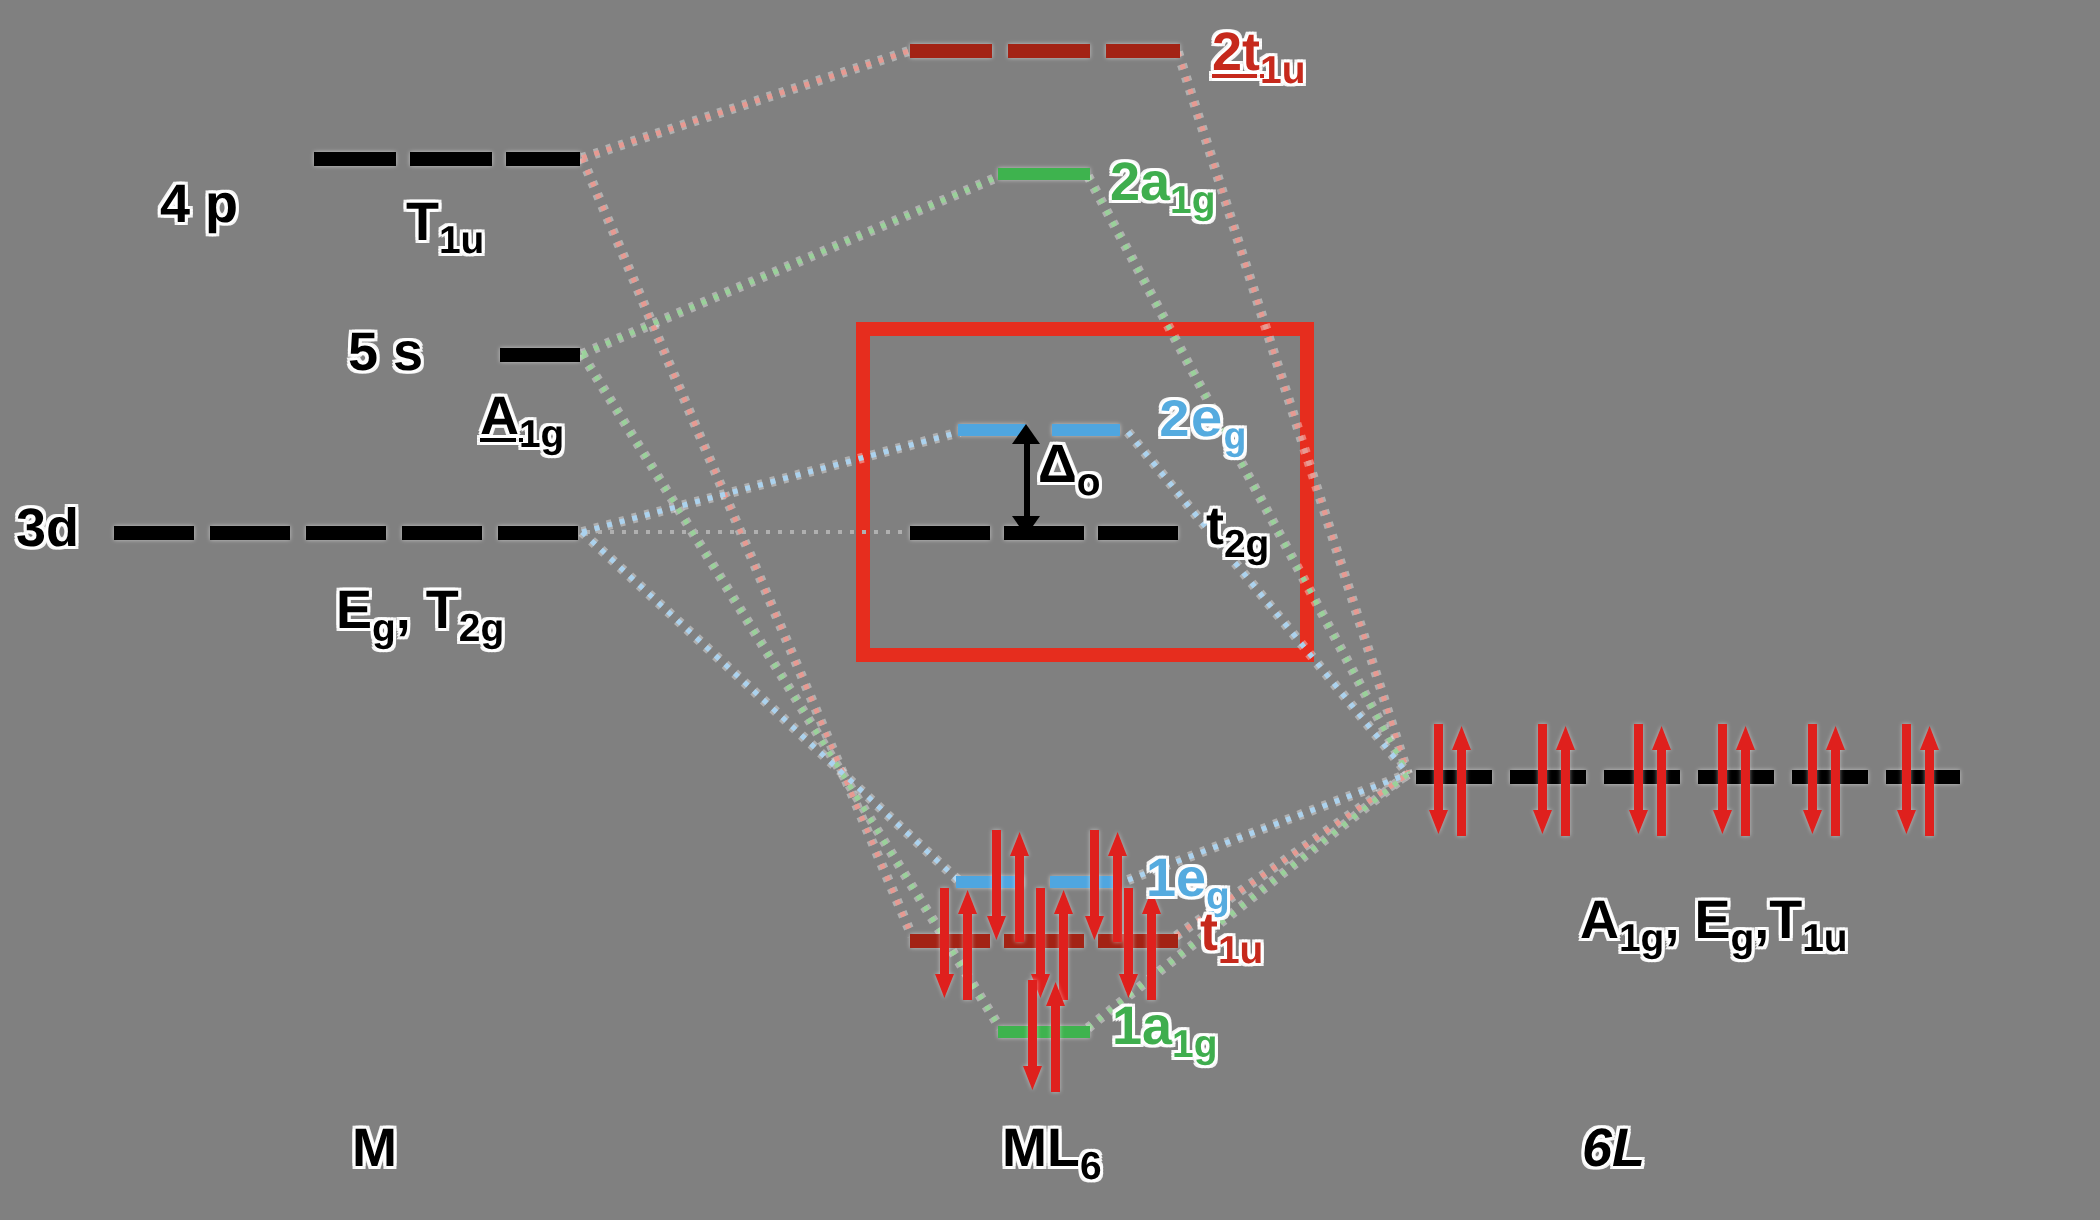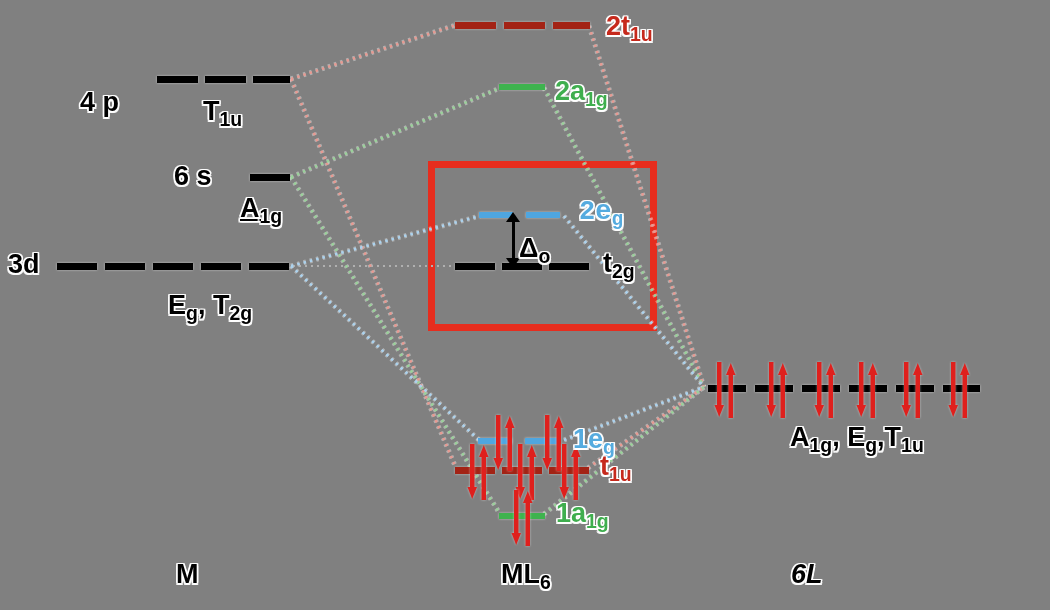--- a/index.html
+++ b/index.html
@@ -123,34 +123,34 @@
     </svg>
   <svg class="epair" style="left:901px;top:362px;" width="22" height="56">
       <use href="#epair-sym"></use>
     </svg>
   <svg class="epair" style="left:948px;top:362px;" width="22" height="56">
       <use href="#epair-sym"></use>
     </svg>
 
   <div class="lbl" style="left:80px;top:64px;margin-top:24px;">4 p</div>
   <div class="lbl" style="left:203px;top:97px;"><span>T</span><sub>1u</sub></div>
-  <div class="lbl" style="left:174px;top:162px;">6 s</div>
+  <div class="lbl" style="left:174px;top:162px;">5 s</div>
   <div class="lbl" style="left:240px;top:194px;text-decoration:underline;"><span>A</span><sub>1g</sub></div>
   <div class="lbl" style="left:8px;top:250px;">3d</div>
   <div class="lbl" style="left:168px;top:291px;"><span>E</span><sub>g</sub><span>, T</span><sub>2g</sub></div>
 
-  <div class="lbl c-red" style="left:606px;top:12px;"><span>2t</span><sub>1u</sub></div>
+  <div class="lbl c-red" style="left:606px;top:12px;text-decoration:underline;"><span>2t</span><sub>1u</sub></div>
   <div class="lbl c-green" style="left:555px;top:77px;"><span>2a</span><sub>1g</sub></div>
   <div class="lbl c-blue" style="left:579px;top:198px;font-family:Liberation Mono, monospace;"><span>2e</span><sub>g</sub></div>
   <div class="lbl" style="left:603px;top:249px;"><span>t</span><sub>2g</sub></div>
   <div class="lbl c-blue" style="left:573px;top:425px;"><span>1e</span><sub>g</sub></div>
   <div class="lbl c-red" style="left:600px;top:452px;"><span>t</span><sub>1u</sub></div>
   <div class="lbl c-green" style="left:556px;top:499px;text-align:center;"><span>1a</span><sub>1g</sub></div>
 
-  <div class="lbl" style="left:519px;top:234px;"><span>Δ</span><sub>o</sub></div>
+  <div class="lbl" style="left:519px;top:218px;"><span>Δ</span><sub>o</sub></div>
 
-  <div class="lbl" style="left:790px;top:423px;"><span>A</span><sub>1g</sub><span>, E</span><sub>g</sub><span>,T</span><sub>1u</sub></div>
+  <div class="lbl" style="left:790px;top:446px;"><span>A</span><sub>1g</sub><span>, E</span><sub>g</sub><span>,T</span><sub>1u</sub></div>
 
   <div class="lbl" style="left:176px;top:560px;">M</div>
   <div class="lbl" style="left:501px;top:560px;"><span>ML</span><sub>6</sub></div>
   <div class="lbl" style="left:791px;top:560px;font-style:italic;">6L</div>
 
 </div>
 
 </body></html>

